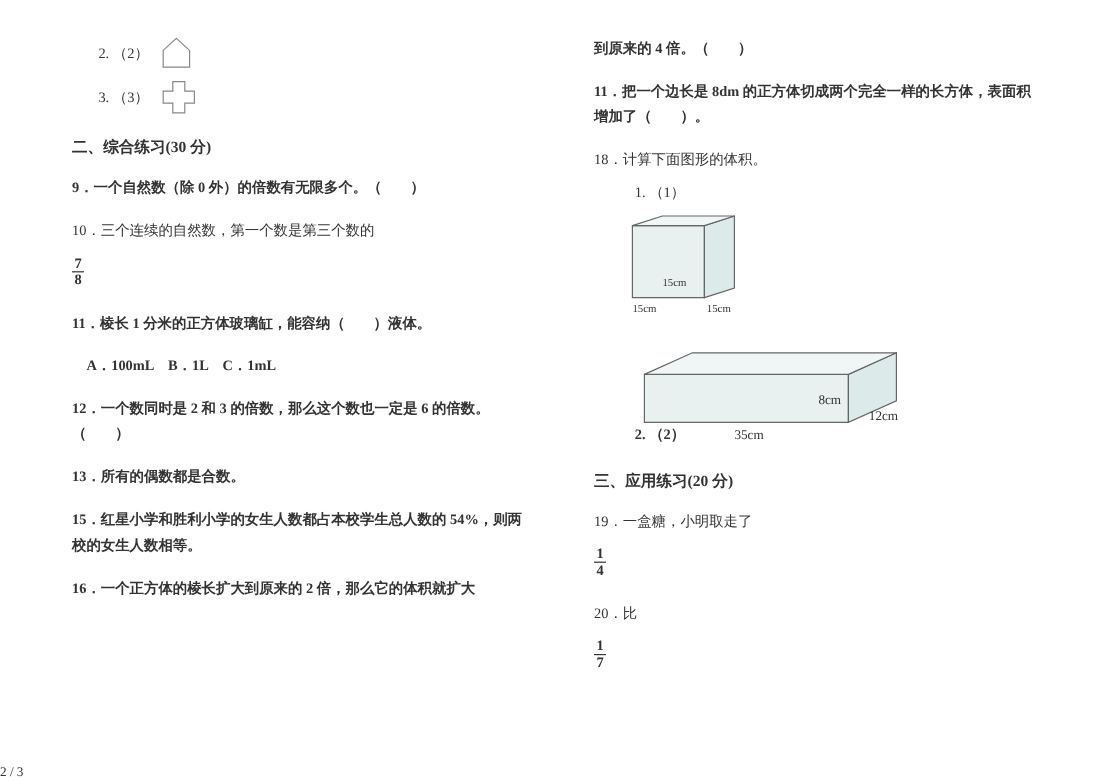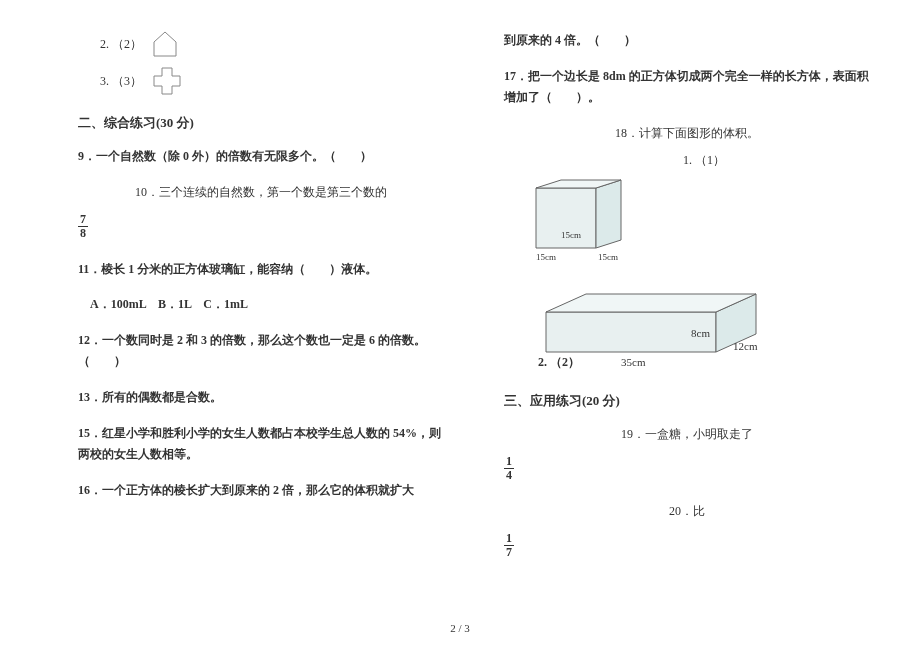--- a/index.html
+++ b/index.html
@@ -9,35 +9,33 @@
       background: #fff;
       font-family: "SimSun", serif;
       font-size: 12px;
       color: #333;
       position: relative;
     }
     .page {
       display: flex;
       padding: 30px 50px 20px 60px;
       gap: 60px;
-      margin-left: 18px;
     }
     .col {
       flex: 1;
       min-width: 0;
     }
     .item {
       margin-bottom: 14px;
       line-height: 1.8;
       font-weight: bold;
     }
     .item-tight {
       margin-bottom: 6px;
       line-height: 1.8;
-      text-align: center;
     }
     .section-title {
       font-weight: bold;
       margin: 18px 0 14px 0;
       font-size: 13px;
     }
     .indent {
       padding-left: 22px;
     }
     .indent2 {
@@ -61,23 +59,23 @@
     }
     .shape-row {
       display: flex;
       align-items: center;
       gap: 10px;
       margin-bottom: 8px;
       padding-left: 22px;
     }
     .footer {
       position: absolute;
-      bottom: 16px;
+      bottom: 0;
       width: 100%;
-      text-align: center;
+      text-align: left;
       font-size: 11px;
     }
     svg { display: block; }
   </style>
 </head>
 <body>
 
 <div class="page">
 
   <div class="col">
@@ -117,21 +115,21 @@
 
 
     <div class="item">15．红星小学和胜利小学的女生人数都占本校学生总人数的 54%，则两校的女生人数相等。</div>
 
     <div class="item">16．一个正方体的棱长扩大到原来的 2 倍，那么它的体积就扩大</div>
   </div>
 
   <div class="col">
     <div class="item">到原来的 4 倍。（　　）</div>
 
-    <div class="item">17．把一个边长是 8dm 的正方体切成两个完全一样的长方体，表面积增加了（　　）。</div>
+    <div class="item">11．把一个边长是 8dm 的正方体切成两个完全一样的长方体，表面积增加了（　　）。</div>
 
     <div class="item-tight">18．计算下面图形的体积。</div>
     <div class="item-tight indent2">1. （1）</div>
 
     <div class="indent">
       <svg width="130" height="100">
         <polygon points="10,10 70,10 70,70 10,70" fill="#e8f0f0" stroke="#666" stroke-width="1"></polygon>
         <polygon points="70,10 95,2 95,62 70,70" fill="#dceaea" stroke="#666" stroke-width="1"></polygon>
         <polygon points="10,10 35,2 95,2 70,10" fill="#f0f6f6" stroke="#666" stroke-width="1"></polygon>
         <text x="35" y="60" font-size="9" fill="#333">15cm</text>

